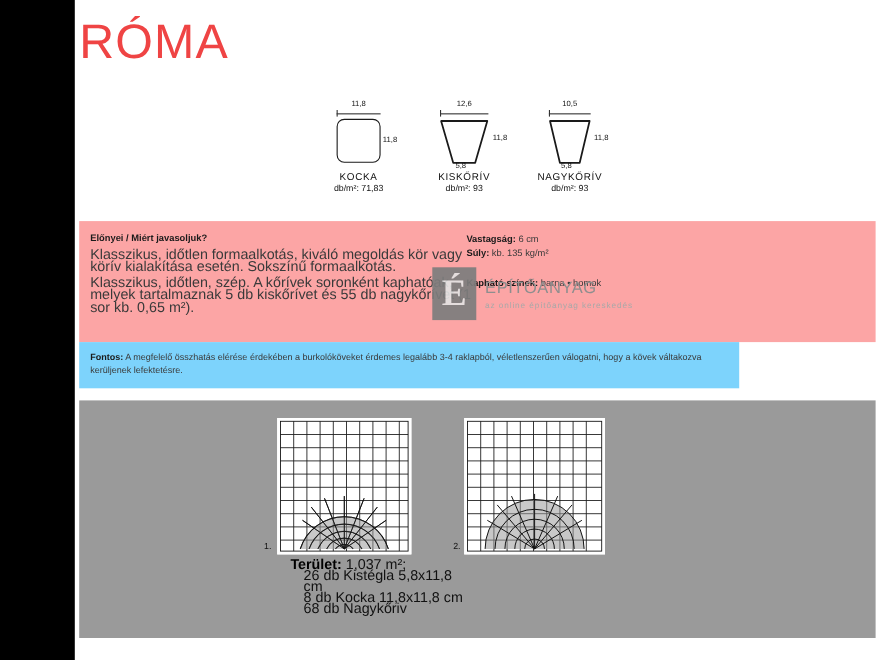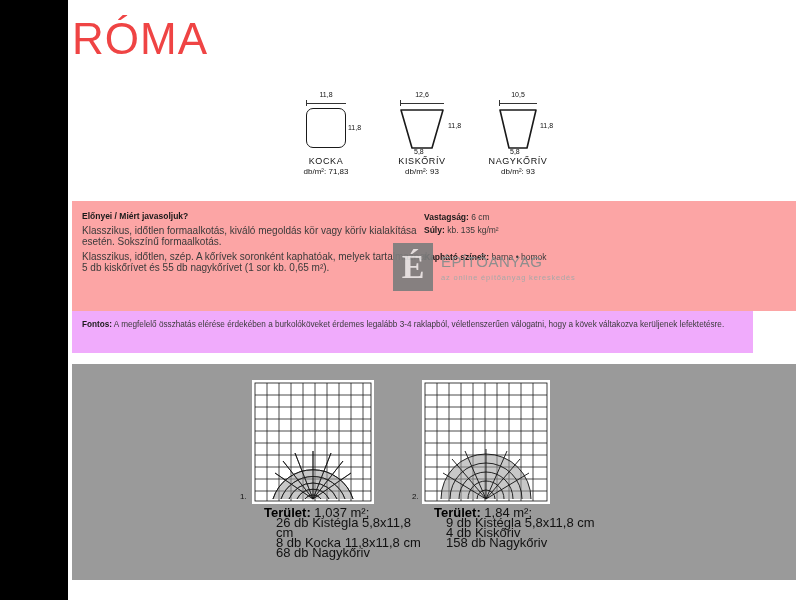--- a/index.html
+++ b/index.html
@@ -131,39 +131,39 @@
     top: 10px;
     width: 360px;
   }
   .b-head {
     font-size: 8.5px;
     font-weight: bold;
     color: #1a1a1a;
     margin-bottom: 4px;
   }
   .b-text {
-    font-size: 10px;
+    font-size: 13px;
     line-height: 11.4px;
     color: #3a3a3a;
   }
   .kv {
     font-size: 8.5px;
     color: #3a3a3a;
     line-height: 13px;
   }
   .kv b { color: #1a1a1a; }
   .kv-gap { height: 14px; }
   
   .fontos {
     position: absolute;
     left: 4px;
     top: 311px;
-    width: 681px;
+    width: 600px;
     height: 42px;
-    background: #f0abfc;
+    background: #7dd3fc;
   }
   .fontos-inner {
     position: absolute;
     left: 10px;
     top: 8px;
     right: 10px;
     font-size: 8.2px;
     line-height: 11.5px;
     color: #3a3a3a;
   }
@@ -396,25 +396,16 @@
         <g stroke="#111" stroke-width="0.9" fill="none">
           <path d="M18,118 A45,45 0 0 1 108,118"></path>
           <path d="M27,118 A36,36 0 0 1 99,118"></path>
           <path d="M36,118 A27,27 0 0 1 90,118"></path>
           <path d="M45,118 A18,18 0 0 1 81,118"></path>
           <path d="M54,118 A9,9 0 0 1 72,118"></path>
           <path d="M63,118 L20,92 M63,118 L29,78 M63,118 L42,70 M63,118 L63,68 M63,118 L84,70 M63,118 L97,78 M63,118 L106,92"></path>
         </g>
       </svg>
       <div class="pat-num" style="left:-10px; top:112px;">2.</div>
-      <div class="caption" style="left:12px; top:128px; width:165px;">
-        <div>
-          <b>Terület:</b>
-          <span>1,84 m²;</span>
-        </div>
-        <div class="cap-indent">9 db Kistégla 5,8x11,8 cm</div>
-        <div class="cap-indent">4 db Kiskőriv</div>
-        <div class="cap-indent">158 db Nagykőriv</div>
-      </div>
     </div>
 
   </div>
 </div>
 
 </body></html>

